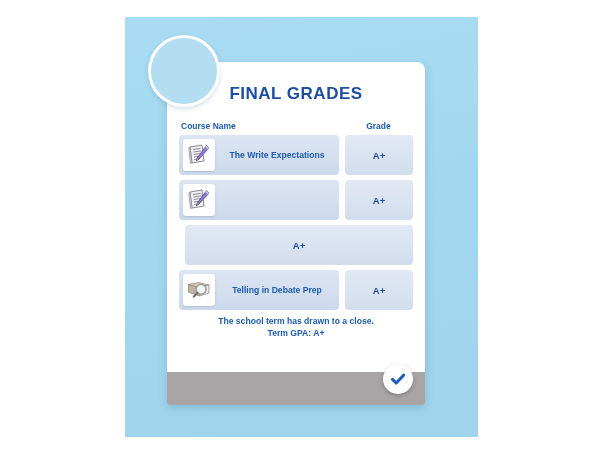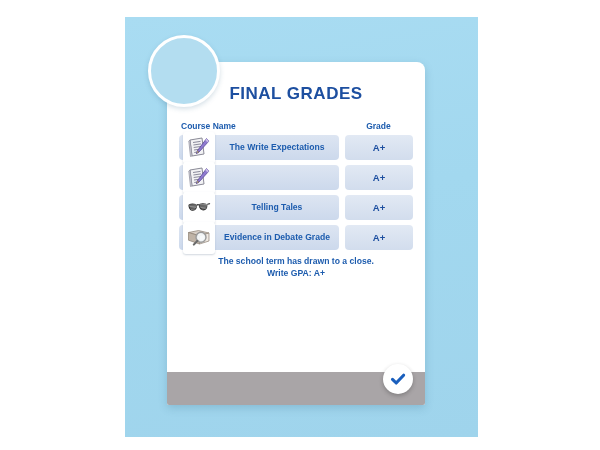--- a/index.html
+++ b/index.html
@@ -86,21 +86,21 @@
     font-weight: bold;
   }
   #col-head-course { flex: 0 0 165px; text-align: left; }
   #col-head-grade  { flex: 1 1 auto;  text-align: center; }
 
   
   .grade-row {
     display: flex;
     align-items: stretch;
     margin-bottom: 5px;
-    height: 25px;
+    height: 40px;
   }
   .course-chip {
     flex: 0 0 160px;
     background: linear-gradient(180deg, #dde5f2 0%, #ccd9ec 100%);
     border-radius: 4px;
     display: flex;
     align-items: center;
     padding-left: 4px;
     box-sizing: border-box;
   }
@@ -220,64 +220,43 @@
               <path d="M20.5 3.5 L23 6 L13 17 L10.5 18.5 L11.5 15.6 Z" fill="#8e7ad0" stroke="#5b4a95" stroke-width="0.8"></path>
               <path d="M11.5 15.6 L10.5 18.5 L13 17 Z" fill="#f5e04a" stroke="#5b4a95" stroke-width="0.6"></path>
               <path d="M20.5 3.5 L23 6 L21.6 7.4 L19.1 4.9 Z" fill="#c9bde8"></path>
             </svg>
           </div>
         </div>
         <div class="grade-chip">A+</div>
       </div>
 
       <div class="grade-row">
-        <div class="course-chip">
-          <div class="icon-tile">
-            <svg width="26" height="26" viewBox="0 0 26 26">
-              <path d="M2.5 10.5 C2.5 9.3 4 8.6 6.5 8.6 C9 8.6 11 9.3 11 10.8 C11 13.6 9.6 15.8 7 15.8 C4.3 15.8 2.5 13.4 2.5 10.5 Z" fill="#2c2c2c"></path>
-              <path d="M12.8 10.1 C12.8 8.9 14.4 8.2 16.9 8.2 C19.4 8.2 21.4 8.9 21.4 10.4 C21.4 13.2 20 15.4 17.4 15.4 C14.7 15.4 12.8 13 12.8 10.1 Z" fill="#2c2c2c"></path>
-              <path d="M10.9 10.2 C11.5 9.6 12.3 9.6 12.9 10.1" stroke="#2c2c2c" stroke-width="1.3" fill="none"></path>
-              <path d="M21.3 9.4 C22.4 8.7 23.3 8.6 24 8.9" stroke="#2c2c2c" stroke-width="1.2" fill="none"></path>
-              <g stroke="#bdbdbd" stroke-width="0.7">
-                <line x1="3.1" y1="10.2" x2="10.7" y2="9.9"></line>
-                <line x1="3.4" y1="11.6" x2="10.7" y2="11.2"></line>
-                <line x1="4.1" y1="13" x2="10.2" y2="12.5"></line>
-                <line x1="5.1" y1="14.4" x2="9.3" y2="13.9"></line>
-                <line x1="13.4" y1="9.8" x2="21.1" y2="9.5"></line>
-                <line x1="13.7" y1="11.2" x2="21.1" y2="10.8"></line>
-                <line x1="14.4" y1="12.6" x2="20.6" y2="12.1"></line>
-                <line x1="15.4" y1="14" x2="19.7" y2="13.5"></line>
-              </g>
-            </svg>
-          </div>
-          <div class="course-label">Telling Tales</div>
-        </div>
         <div class="grade-chip">A+</div>
       </div>
 
       <div class="grade-row">
         <div class="course-chip">
           <div class="icon-tile">
             <svg width="26" height="26" viewBox="0 0 26 26">
               <path d="M2.5 7.5 L12.5 5.5 L23 8 L13.5 10.8 Z" fill="#d8cfc6" stroke="#8c7f72" stroke-width="0.7"></path>
               <path d="M2.5 7.5 L13.5 10.8 L13.5 19 L2.5 15.2 Z" fill="#bfb3a6" stroke="#8c7f72" stroke-width="0.7"></path>
               <path d="M13.5 10.8 L23 8 L23 16 L13.5 19 Z" fill="#efe9e2" stroke="#8c7f72" stroke-width="0.7"></path>
               <circle cx="15" cy="12.2" r="5" fill="#eef4f8" fill-opacity="0.85" stroke="#9a9a9a" stroke-width="1.4"></circle>
               <circle cx="15" cy="12.2" r="3.4" fill="#ffffff" fill-opacity="0.5"></circle>
               <line x1="11.4" y1="15.8" x2="7.8" y2="19.6" stroke="#6b6b6b" stroke-width="2.1" stroke-linecap="round"></line>
             </svg>
           </div>
-          <div class="course-label">Evidence in Debate Grade</div>
+          <div class="course-label">Telling in Debate Prep</div>
         </div>
         <div class="grade-chip">A+</div>
       </div>
 
       <div id="summary">
         <div>The school term has drawn to a close.</div>
-        <div>Write GPA: A+</div>
+        <div>Term GPA: A+</div>
       </div>
 
     </div>
 
     <div id="card-footer">
       <div id="confirm-button">
         <svg width="20" height="20" viewBox="0 0 20 20">
           <path d="M4.5 10.3 L8.2 14 L15.6 6.2" stroke="#1a5fbd" stroke-width="3.1" fill="none" stroke-linecap="round" stroke-linejoin="round"></path>
         </svg>
       </div>

